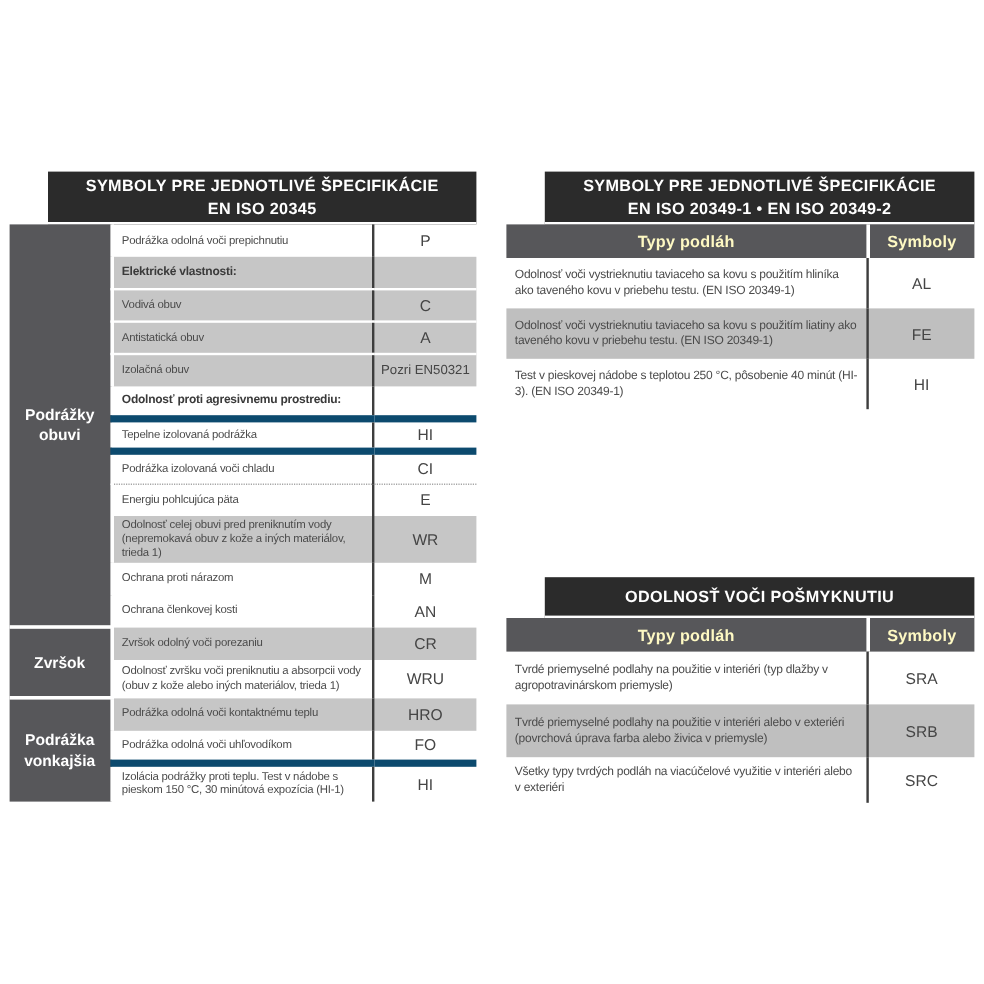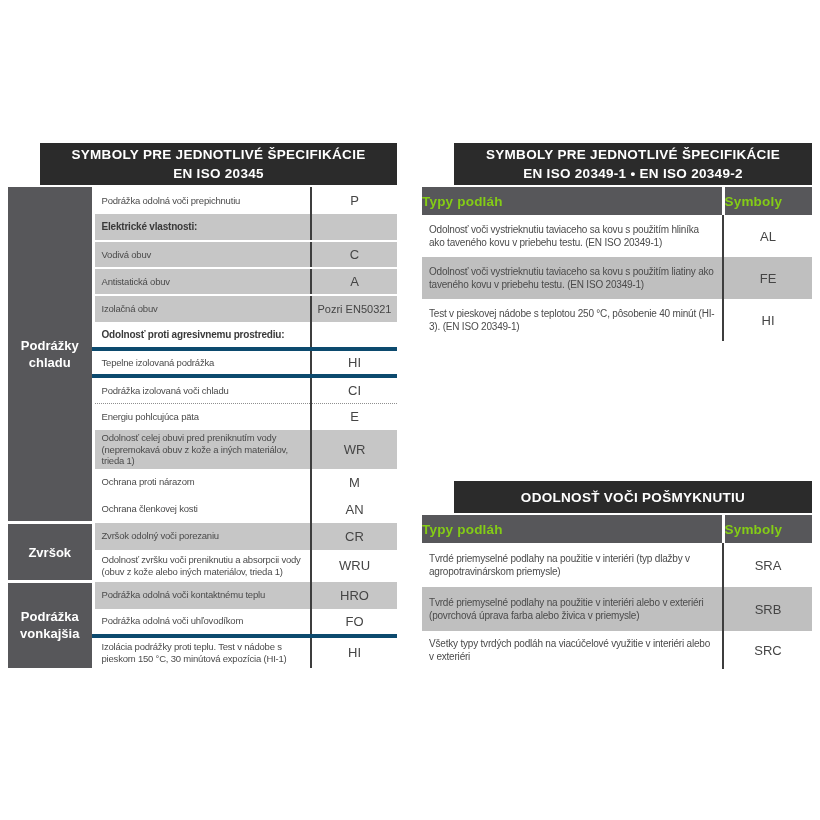--- a/index.html
+++ b/index.html
@@ -56,54 +56,54 @@
   .tbl-rtop tbody td{height:42px;}
   .tbl-rbot tbody td{height:44px;}
   .tbl-rbot tr.short td{height:38px;margin-left:20px;}
 
   tr.g td{background:var(--row-gray);}
   .tbl-rtop tr.g td,.tbl-rbot tr.g td{background:var(--row-gray-right);}
 
   tr.bold .txt{font-weight:bold;color:#3a3a3a;font-size:10px;}
 
   tr.bw .txt,tr.bw .sym{border-bottom:2px solid #fff;}
-  tr.bs .txt,tr.bs .sym{border-bottom:4px solid #0c4a6e;}
+  tr.bs .txt,tr.bs .sym{border-bottom:6px solid #0c4a6e;}
   tr.bd .txt,tr.bd .sym{border-bottom:1px dotted #8f8f8f;}
 
   td.cat{
     background:var(--panel-bg) !important;color:#fff;
     font-weight:bold;font-size:13px;line-height:17px;
     text-align:center;border-right:3px solid #fff;border-bottom:3px solid #fff;
     padding:0 4px;
   }
   td.cat.lastgrp{border-bottom:none;}
 
   tr.subhead th{
-    background:var(--panel-bg);color:#84cc16;font-weight:bold;
-    font-size:13.5px;height:28px;text-align:left;letter-spacing:.2px;
+    background:var(--panel-bg);color:#fef9c3;font-weight:bold;
+    font-size:13.5px;height:28px;text-align:center;letter-spacing:.2px;
   }
   tr.subhead th.symhead{border-left:3px solid #fff;}
 </style>
 </head>
 <body>
 
 <div class="tbl tbl-left">
   <div class="thead">
     <div class="hl">SYMBOLY PRE JEDNOTLIVÉ ŠPECIFIKÁCIE</div>
     <div class="hl">EN ISO 20345</div>
   </div>
   <table>
     <colgroup>
         <col style="width:85px">
         <col style="width:218px">
         <col style="width:86px">
       </colgroup>
     <tbody>
       <tr class="w">
-        <td class="cat" rowspan="12">Podrážky chladu</td>
+        <td class="cat" rowspan="12">Podrážky obuvi</td>
         <td class="txt">Podrážka odolná voči prepichnutiu</td>
         <td class="sym">P</td>
       </tr>
       <tr class="g bold bw">
         <td class="txt">Elektrické vlastnosti:</td>
         <td class="sym"></td>
       </tr>
       <tr class="g bw">
         <td class="txt">Vodivá obuv</td>
         <td class="sym">C</td>

